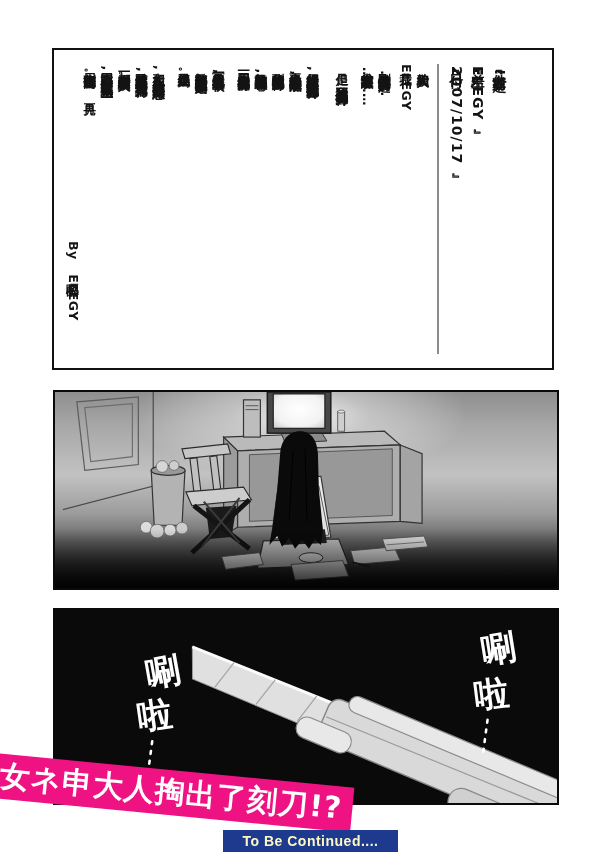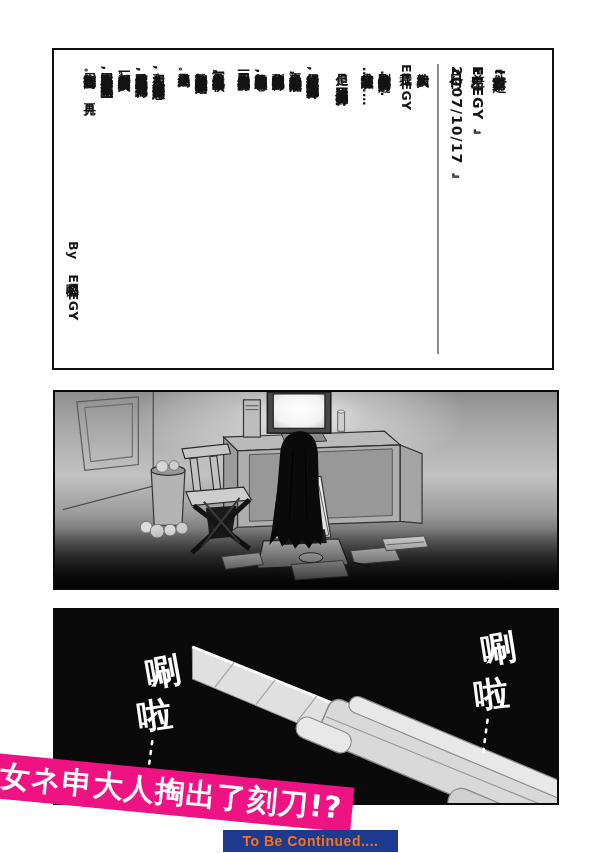--- a/index.html
+++ b/index.html
@@ -34,21 +34,21 @@
   
   .headline-banner { position:absolute; left:-6px; top:753px; width:362px; height:45px;
     transform:rotate(5.5deg); transform-origin:0 0;
     display:flex; align-items:center; padding-left:8px; z-index:5; }
   .headline-banner span { color:#ffffff; font-weight:700; font-size:30px;
     letter-spacing:1px; white-space:nowrap; }
 
   
   .continued-bar { position:absolute; left:223px; top:830px; width:175px; height:22px;
     display:flex; align-items:center; justify-content:center; z-index:6; }
-  .continued-bar span { color:#f97316; font-weight:700; font-size:14px;
+  .continued-bar span { color:#fef9c3; font-weight:700; font-size:14px;
     letter-spacing:0.5px; font-family:"Liberation Sans", sans-serif; white-space:nowrap; }
 
   .sfx-text { font-weight:700; }
 </style>
 </head>
 <body>
 
 <div class="page">
 
   <div class="email-box">

